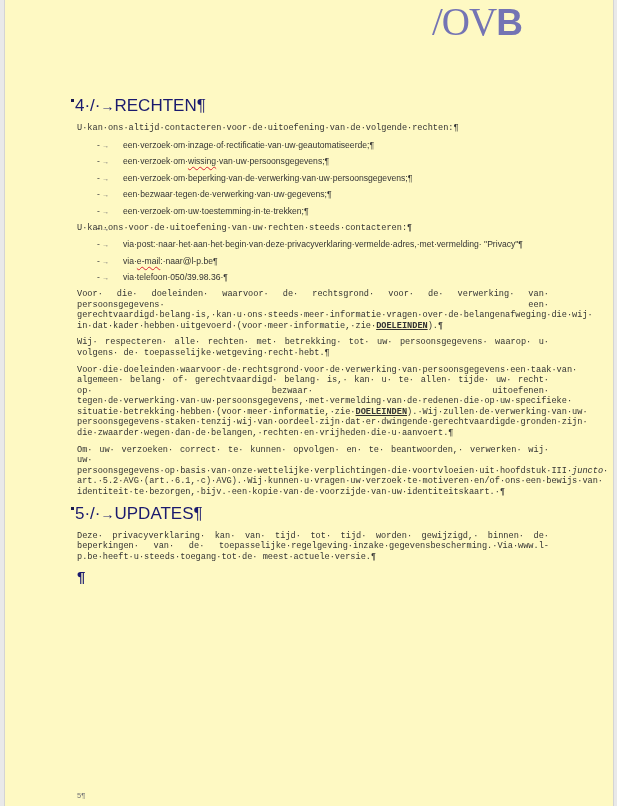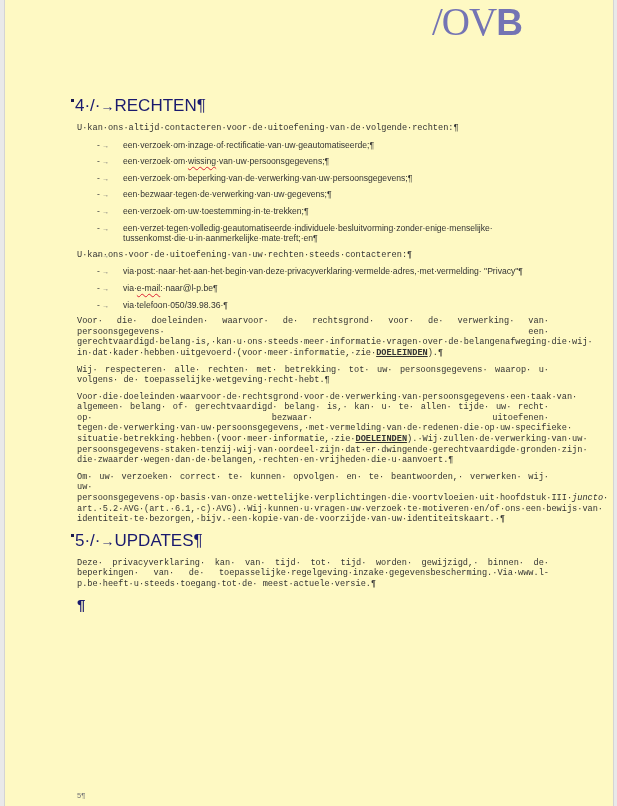--- a/index.html
+++ b/index.html
@@ -150,21 +150,20 @@
       <div class="li">
         <span class="marker"><span>-</span> <span class="arr">→</span></span>
         <span>een·bezwaar·tegen·de·verwerking·van·uw·gegevens;¶</span>
       </div>
       <div class="li">
         <span class="marker"><span>-</span> <span class="arr">→</span></span>
         <span>een·verzoek·om·uw·toestemming·in·te·trekken;¶</span>
       </div>
       <div class="li">
         <span class="marker"><span>-</span> <span class="arr">→</span></span>
-        <span>een·verzet·tegen·volledig·geautomatiseerde·individuele·besluitvorming·zonder·enige·menselijke· tussenkomst·die·u·in·aanmerkelijke·mate·treft;·en¶</span>
       </div>
       <div class="li">
         <span class="marker"><span>-</span> <span class="arr">→</span></span>
       </div>
     </div>
 
     <div class="p">U·kan·ons·voor·de·uitoefening·van·uw·rechten·steeds·contacteren:¶</div>
 
     <div>
       <div class="li">

